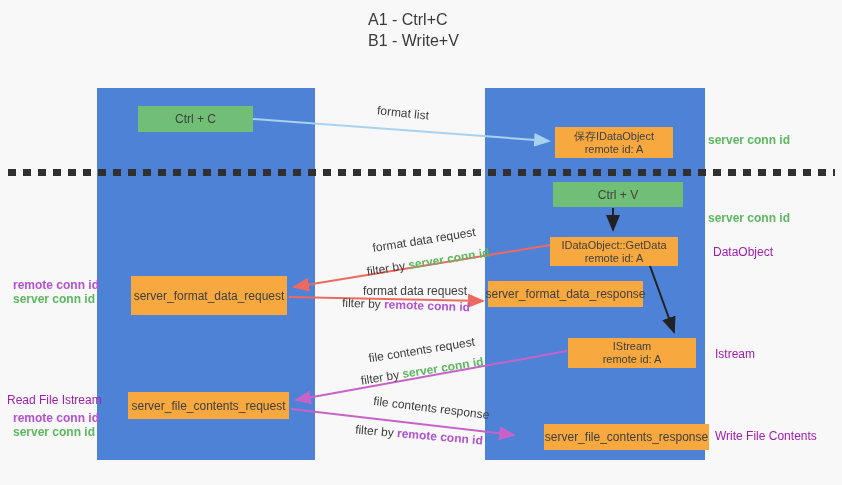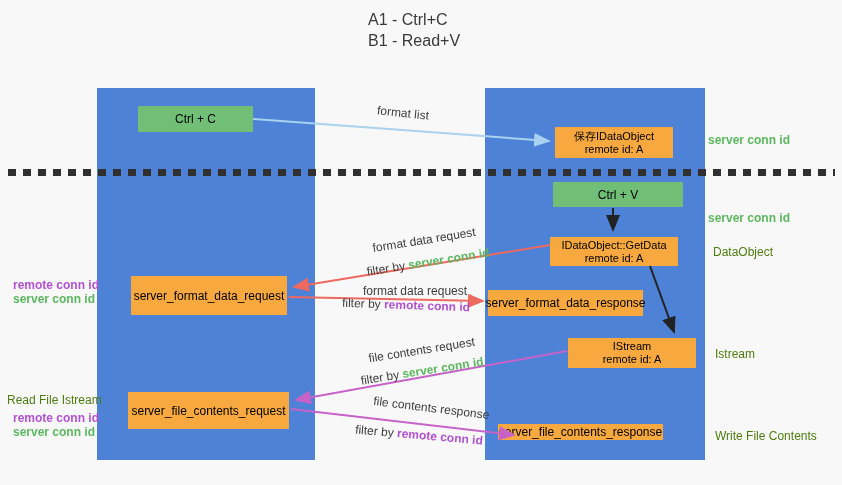--- a/index.html
+++ b/index.html
@@ -25,45 +25,45 @@
   }
   .lane.left  { left:97px;  width:218px; }
   .lane.right { left:485px; width:220px; }
   .dotline {
     position:absolute; left:8px; top:169px; width:827px; height:7px; z-index:3;
     background:repeating-linear-gradient(90deg,#303030 0 8px,transparent 8px 15px);
   }
   .node {
     position:absolute; z-index:4;
     display:flex; flex-direction:column; align-items:center; justify-content:center;
-    color:#000000; text-align:center; font-size:12px; line-height:14px;
+    color:#404040; text-align:center; font-size:12px; line-height:14px;
     white-space:nowrap;
   }
   .node.two { font-size:11px; line-height:13px; }
   .green  { background:#71bf76; }
   .orange { background:#f7a83f; }
   .arrows { position:absolute; left:0; top:0; z-index:5; }
   .alabel {
     position:absolute; z-index:6; font-size:12px; color:#3d3d3d; white-space:nowrap;
   }
   .mlabel {
-    position:absolute; z-index:6; font-size:12px; color:#4d7c0f; white-space:nowrap;
+    position:absolute; z-index:6; font-size:12px; color:#a21caf; white-space:nowrap;
   }
   .conn-green  { color:#5cb85f; font-weight:bold; }
   .conn-purple { color:#b252d2; font-weight:bold; }
   .ralign { text-align:right; }
 </style>
 </head>
 <body>
 
 <div class="canvas">
 
   <div class="title">
     <div>A1 - Ctrl+C</div>
-    <div>B1 - Read+V</div>
+    <div>B1 - Write+V</div>
   </div>
 
   <div class="lane-header left">
     <div>A1</div>
   </div>
   <div class="lane-header right">
     <div>B1</div>
   </div>
 
   <div class="lane left"></div>
@@ -86,34 +86,34 @@
 
   <div class="node orange two" style="left:550px;top:237px;width:128px;height:29px">
     <span>IDataObject::GetData</span>
     <span>remote id: A</span>
   </div>
 
   <div class="node orange" style="left:131px;top:276px;width:156px;height:39px">
     <span>server_format_data_request</span>
   </div>
 
-  <div class="node orange" style="left:488px;top:290px;width:155px;height:26px">
+  <div class="node orange" style="left:488px;top:281px;width:155px;height:26px">
     <span>server_format_data_response</span>
   </div>
 
   <div class="node orange two" style="left:568px;top:338px;width:128px;height:30px">
     <span>IStream</span>
     <span>remote id: A</span>
   </div>
 
-  <div class="node orange" style="left:128px;top:392px;width:161px;height:37px">
+  <div class="node orange" style="left:128px;top:392px;width:161px;height:27px">
     <span>server_file_contents_request</span>
   </div>
 
-  <div class="node orange" style="left:498px;top:424px;width:165px;height:16px">
+  <div class="node orange" style="left:544px;top:424px;width:165px;height:26px">
     <span>server_file_contents_response</span>
   </div>
 
   <svg class="arrows" width="842" height="485">
     <defs>
       <marker id="m-blue" markerWidth="9" markerHeight="8" refX="7.5" refY="3.5" orient="auto">
         <path d="M0,0 L8.5,3.5 L0,7 Z" fill="#a8d2f0"></path>
       </marker>
       <marker id="m-red" markerWidth="9" markerHeight="8" refX="7.5" refY="3.5" orient="auto">
         <path d="M0,0 L8.5,3.5 L0,7 Z" fill="#ee6a60"></path>

